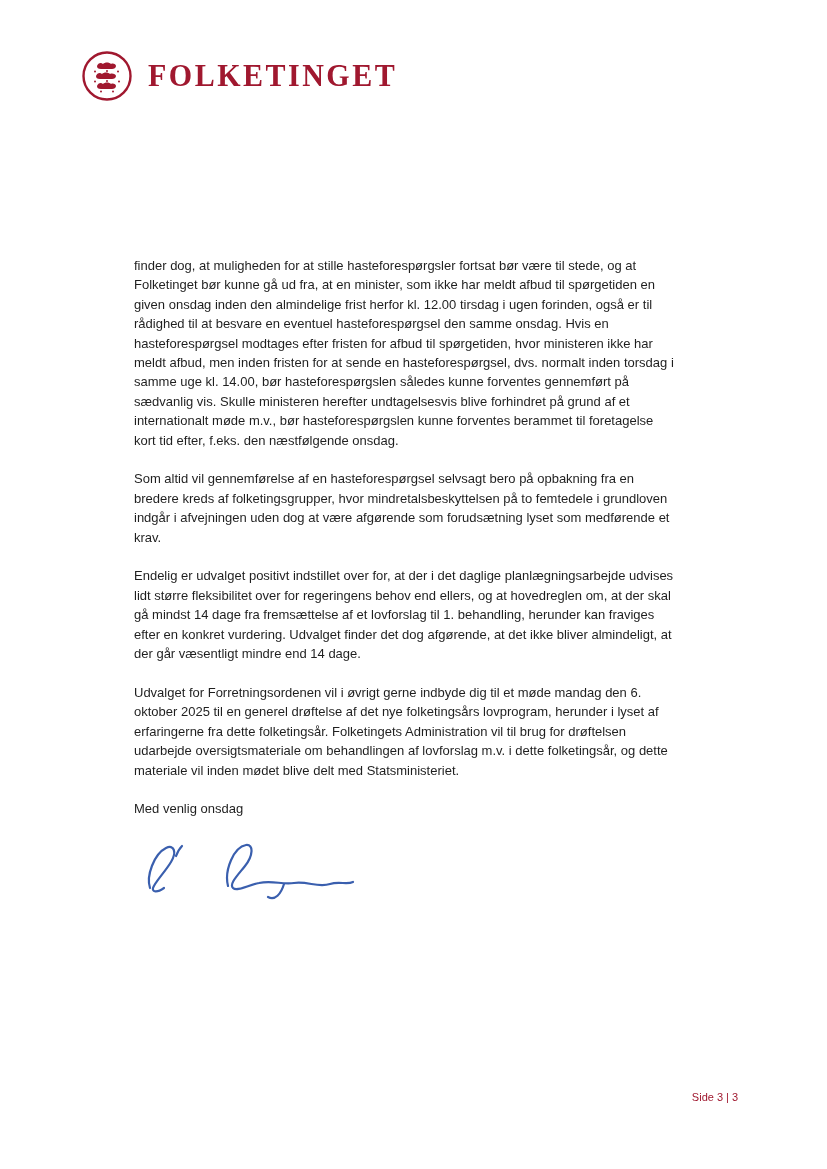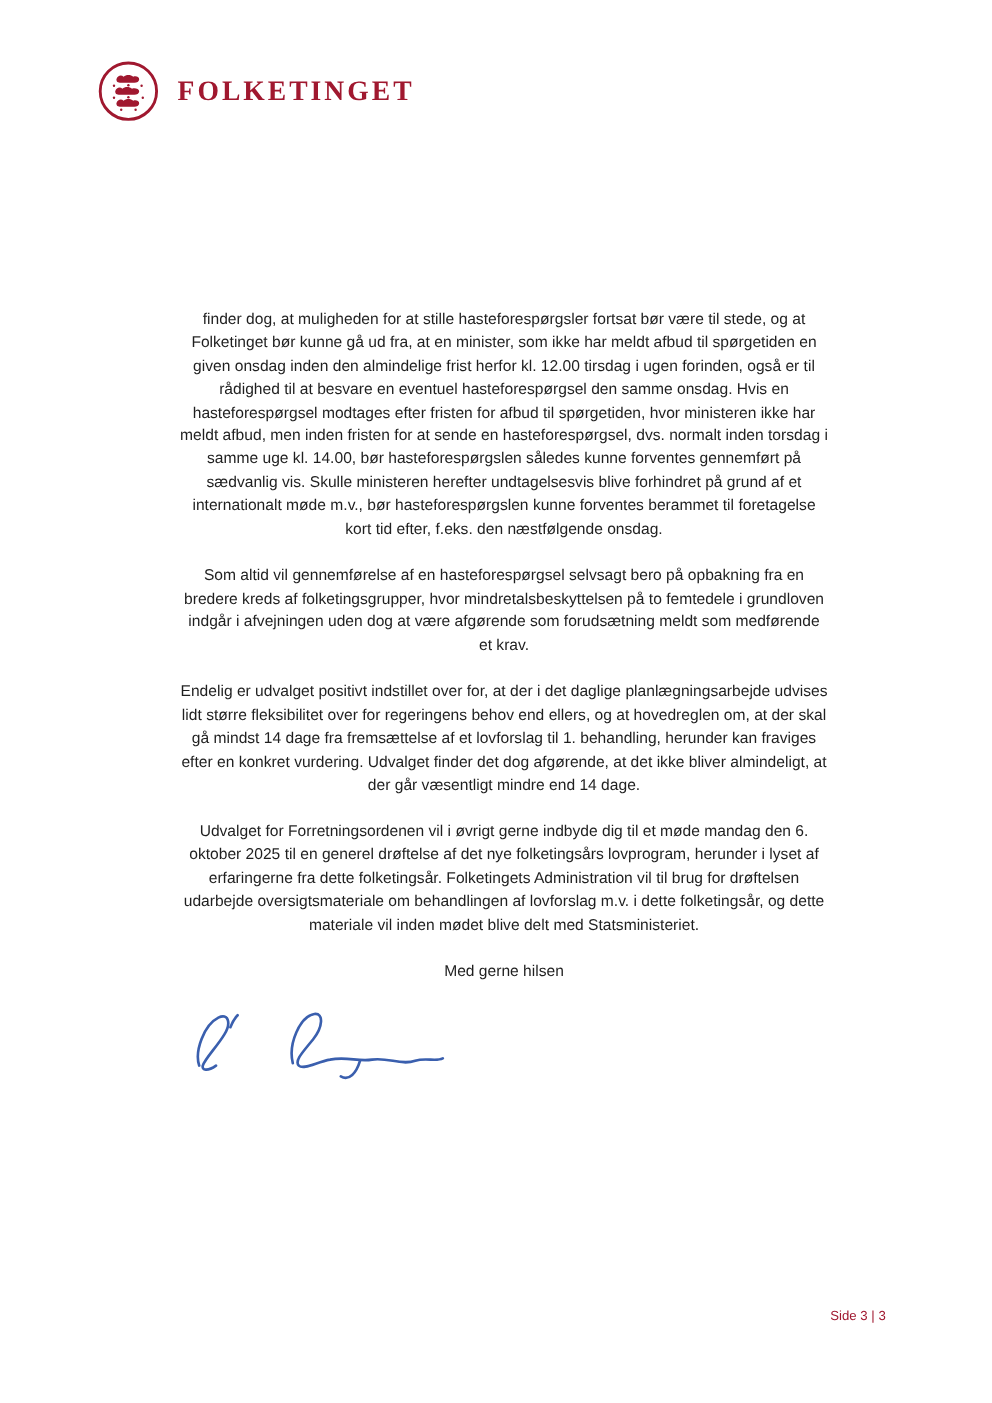--- a/index.html
+++ b/index.html
@@ -25,33 +25,33 @@
     gap: 15px;
   }
   .logo-seal {
     width: 52px;
     height: 52px;
     flex: 0 0 auto;
   }
   .wordmark {
     font-family: "Liberation Serif", serif;
     font-weight: 700;
-    font-size: 23px;
+    font-size: 30px;
     letter-spacing: 2.5px;
     color: #a0182f;
     transform: scaleY(1.02);
   }
   .body-text {
     position: absolute;
-    left: 150px;
+    left: 134px;
     top: 256px;
     width: 540px;
     font-size: 13px;
     line-height: 19.4px;
-    text-align: center;
+    text-align: left;
   }
   .body-text p {
     margin: 0 0 19.4px 0;
   }
   .closing {
     margin: 0;
   }
   .signature-wrap {
     margin-top: 8px;
     height: 62px;
@@ -95,25 +95,25 @@
         <circle cx="26" cy="31" r="1"></circle>
         <circle cx="20" cy="41.5" r="1"></circle>
         <circle cx="32" cy="41.5" r="1"></circle>
       </g>
     </svg>
     <div class="wordmark">FOLKETINGET</div>
   </div>
 
   <div class="body-text">
     <p>finder dog, at muligheden for at stille hasteforespørgsler fortsat bør være til stede, og at Folketinget bør kunne gå ud fra, at en minister, som ikke har meldt afbud til spørgetiden en given onsdag inden den almindelige frist herfor kl. 12.00 tirsdag i ugen forinden, også er til rådighed til at besvare en eventuel hasteforespørgsel den samme onsdag. Hvis en hasteforespørgsel modtages efter fristen for afbud til spørgetiden, hvor ministeren ikke har meldt afbud, men inden fristen for at sende en hasteforespørgsel, dvs. normalt inden torsdag i samme uge kl. 14.00, bør hasteforespørgslen således kunne forventes gennemført på sædvanlig vis. Skulle ministeren herefter undtagelsesvis blive forhindret på grund af et internationalt møde m.v., bør hasteforespørgslen kunne forventes berammet til foretagelse kort tid efter, f.eks. den næstfølgende onsdag.</p>
-    <p>Som altid vil gennemførelse af en hasteforespørgsel selvsagt bero på opbakning fra en bredere kreds af folketingsgrupper, hvor mindretalsbeskyttelsen på to femtedele i grundloven indgår i afvejningen uden dog at være afgørende som forudsætning meldt som medførende et krav.</p>
+    <p>Som altid vil gennemførelse af en hasteforespørgsel selvsagt bero på opbakning fra en bredere kreds af folketingsgrupper, hvor mindretalsbeskyttelsen på to femtedele i grundloven indgår i afvejningen uden dog at være afgørende som forudsætning lyset som medførende et krav.</p>
     <p>Endelig er udvalget positivt indstillet over for, at der i det daglige planlægningsarbejde udvises lidt større fleksibilitet over for regeringens behov end ellers, og at hovedreglen om, at der skal gå mindst 14 dage fra fremsættelse af et lovforslag til 1. behandling, herunder kan fraviges efter en konkret vurdering. Udvalget finder det dog afgørende, at det ikke bliver almindeligt, at der går væsentligt mindre end 14 dage.</p>
     <p>Udvalget for Forretningsordenen vil i øvrigt gerne indbyde dig til et møde mandag den 6. oktober 2025 til en generel drøftelse af det nye folketingsårs lovprogram, herunder i lyset af erfaringerne fra dette folketingsår. Folketingets Administration vil til brug for drøftelsen udarbejde oversigtsmateriale om behandlingen af lovforslag m.v. i dette folketingsår, og dette materiale vil inden mødet blive delt med Statsministeriet.</p>
 
-    <p class="closing">Med gerne hilsen</p>
+    <p class="closing">Med venlig onsdag</p>
 
     <div class="signature-wrap">
       <svg class="signature-svg" viewBox="0 0 235 62" aria-hidden="true">
         <g fill="none" stroke="#3a5fae" stroke-width="2.2" stroke-linecap="round" stroke-linejoin="round">
           <path d="M16 50 C12 38 20 16 32 10 C40 6 43 14 37 24 C31 34 21 44 19 50 C18 54 23 55 30 50"></path>
           <path d="M42 18 C44 13 46 10 48 8"></path>
           <path d="M94 48 C90 32 100 9 112 7 C120 6 119 18 111 28 C103 38 95 46 99 50 C103 54 114 47 125 45 C139 42 148 47 160 45 C174 43 184 50 196 46 C205 43 213 47 219 44"></path>
           <path d="M150 46 C147 56 141 63 134 59"></path>
         </g>
       </svg>

